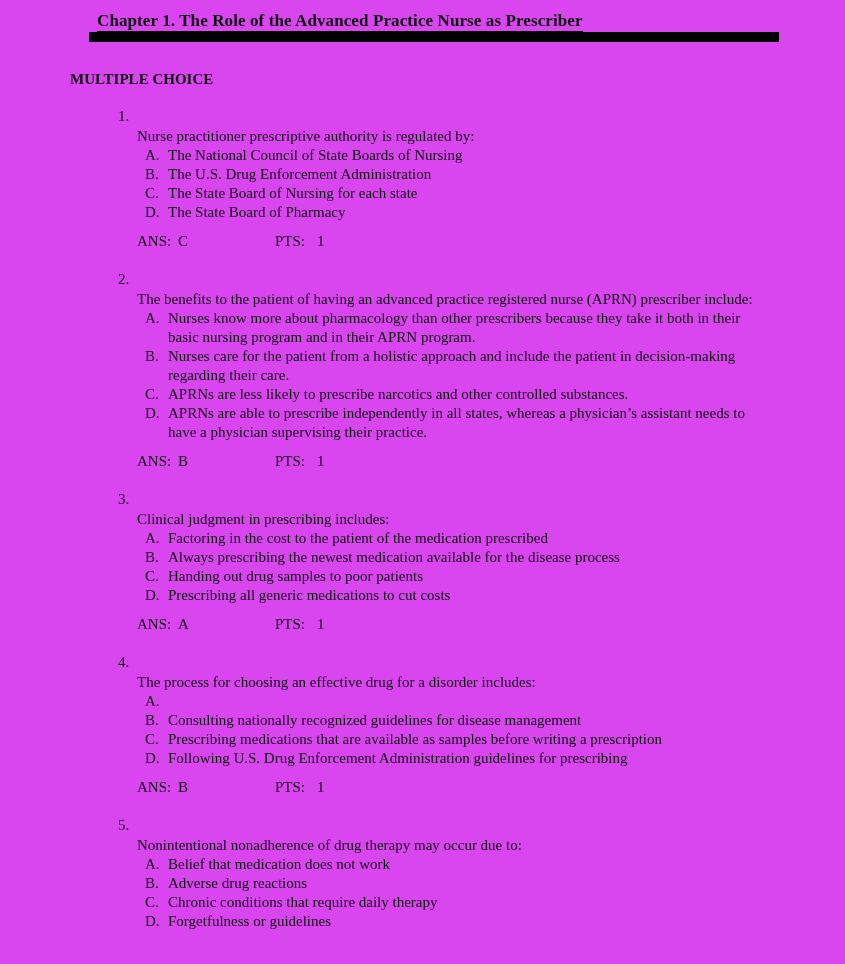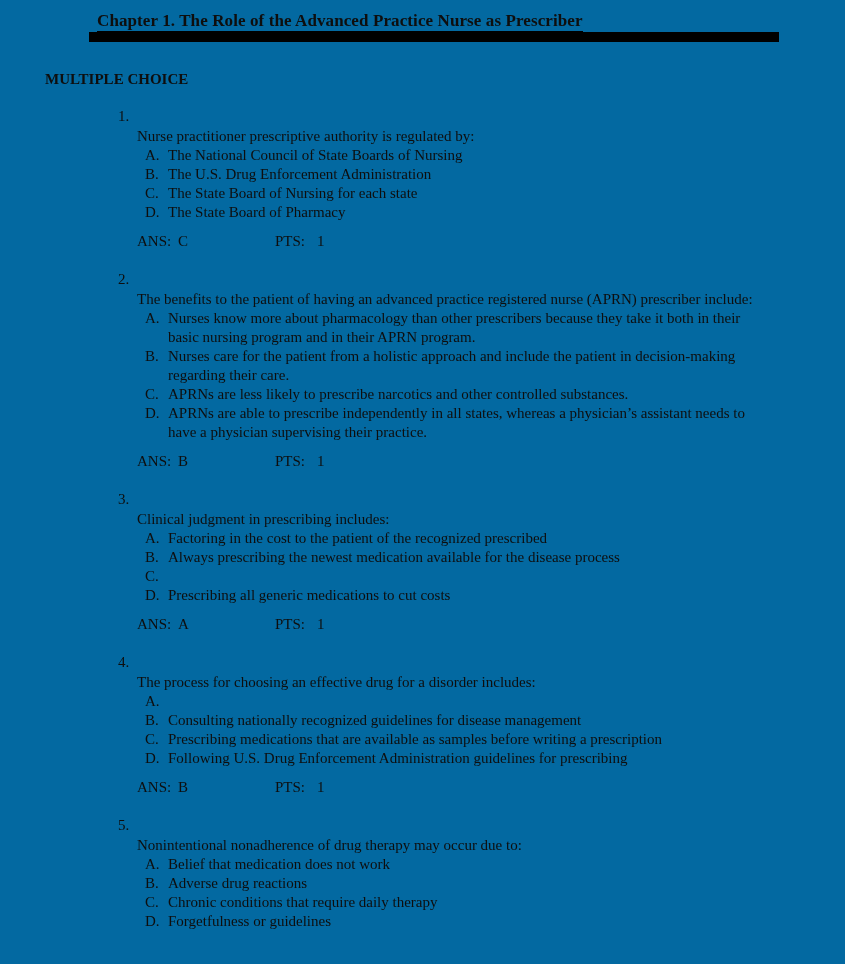--- a/index.html
+++ b/index.html
@@ -5,21 +5,21 @@
   * { margin: 0; padding: 0; box-sizing: border-box; }
   html, body {
     background: #ffffff;
     font-family: "Liberation Serif", "DejaVu Serif", serif;
     color: #0e0e0e;
   }
   .page {
     position: relative;
     width: 845px;
     height: 964px;
-    background: #0369a1;
+    background: #d946ef;
     overflow: hidden;
     padding-top: 12px;
   }
   
   .doc-header { padding-left: 97px; }
   .chapter-title {
     font-size: 17px;
     line-height: 18px;
     font-weight: bold;
     letter-spacing: 0.1px;
@@ -30,21 +30,21 @@
   }
   .title-bar {
     margin-left: 89px;
     margin-top: 2px;
     width: 690px;
     height: 10px;
     background: #000000;
   }
   
   .section-heading {
-    margin: 28px 0 0 45px;
+    margin: 28px 0 0 70px;
     font-size: 15px;
     line-height: 19px;
     font-weight: bold;
   }
   
   .questions {
     margin-top: 18px;
     padding-left: 110px;
     font-size: 15px;
     line-height: 19px;
@@ -146,30 +146,31 @@
   </section>
 
   <section class="question">
     <div class="q-row">
       <span class="q-num">3.</span>
       <div class="q-body">
         <div class="q-stem">Clinical judgment in prescribing includes:</div>
         <div class="options">
   <div class="option">
     <span class="opt-letter">A.</span>
-    <span class="opt-text">Factoring in the cost to the patient of the recognized prescribed</span>
+    <span class="opt-text">Factoring in the cost to the patient of the medication prescribed</span>
   </div>
 
   <div class="option">
     <span class="opt-letter">B.</span>
     <span class="opt-text">Always prescribing the newest medication available for the disease process</span>
   </div>
 
   <div class="option">
     <span class="opt-letter">C.</span>
+    <span class="opt-text">Handing out drug samples to poor patients</span>
   </div>
 
   <div class="option">
     <span class="opt-letter">D.</span>
     <span class="opt-text">Prescribing all generic medications to cut costs</span>
   </div>
 </div>
         <div class="ans-row">
           <span class="ans-label">ANS:</span><span class="ans-value">A</span><span class="pts-label">PTS:</span><span class="pts-value">1</span>
         </div>

